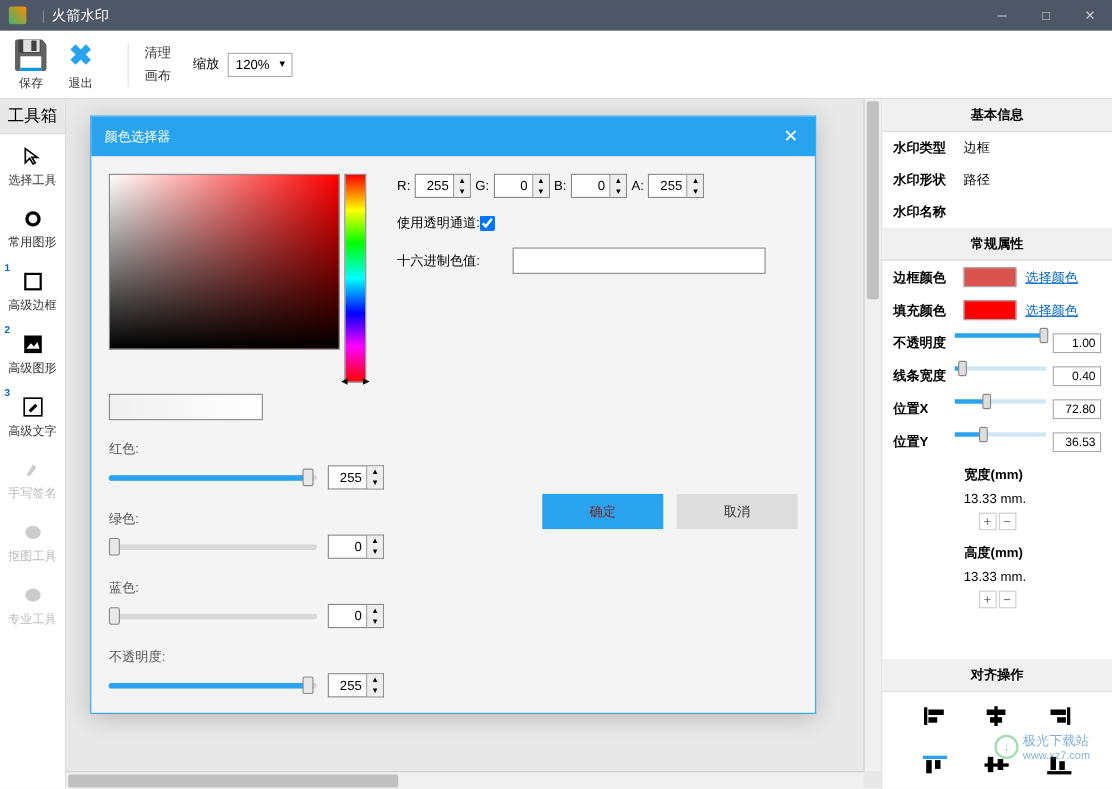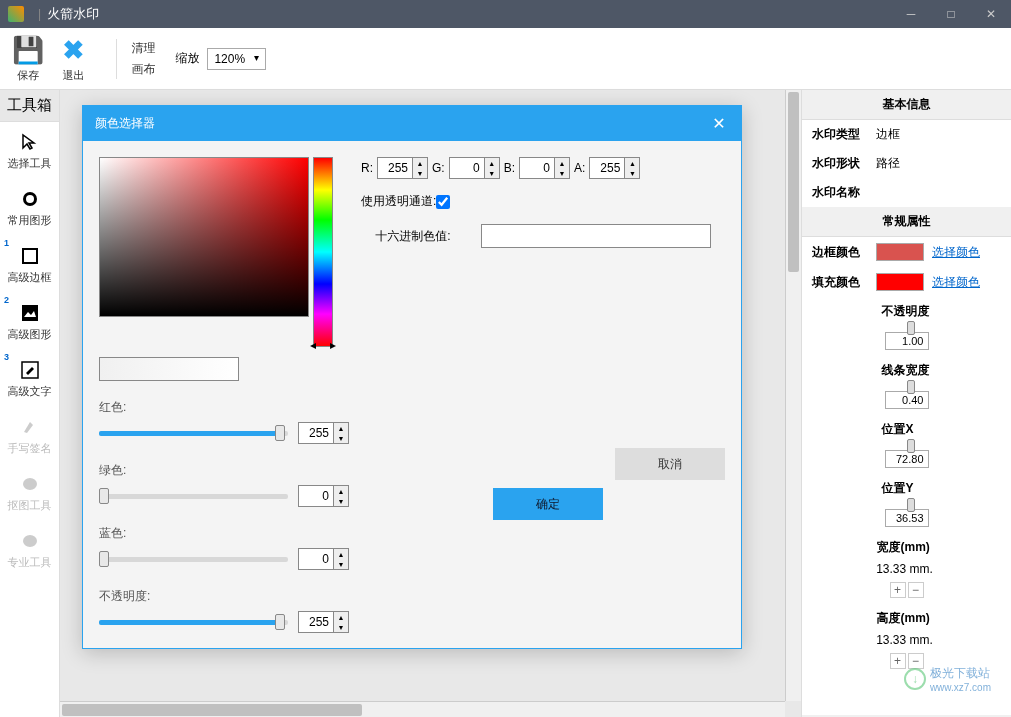--- a/index.html
+++ b/index.html
@@ -44,21 +44,21 @@
 .canvas-scroll-h { position: absolute; left: 0; right: 16px; bottom: 0; height: 16px; background: #f0f0f0; border-top: 1px solid #ccc; }
 .canvas-scroll-h .thumb { background: #c0c0c0; margin: 2px; width: 300px; height: 12px; border-radius: 2px; }
 
 .right-panel { width: 210px; background: #fff; border-left: 1px solid #ddd; overflow: visible; }
 .right-section-title { background: #f0f0f0; text-align: center; padding: 6px 0; font-weight: bold; font-size: 12px; border-bottom: 1px solid #ddd; }
 .right-row { display: flex; padding: 6px 10px; align-items: center; font-size: 12px; gap: 8px; }
 .right-row .rlabel { width: 56px; font-weight: bold; flex-shrink: 0; }
 .right-row .rval { flex: 1; }
 .color-swatch { width: 48px; height: 18px; display: inline-block; border: 1px solid #aaa; }
 .link { color: #0066cc; text-decoration: underline; cursor: pointer; }
-.slider-row { display: flex; align-items: center; padding: 6px 10px; gap: 6px; flex-direction: column; }
+.slider-row { display: flex; align-items: flex-start; padding: 6px 10px; gap: 6px; }
 .slider-row .rlabel { width: 50px; font-weight: bold; flex-shrink: 0; font-size: 12px; }
 .mini-slider { flex: 1; height: 4px; background: #d0e8f5; position: relative; }
 .mini-slider .track { position: absolute; left: 0; top: 0; height: 100%; background: #2aa3ef; }
 .mini-slider .thumb2 { position: absolute; top: -5px; width: 8px; height: 14px; background: #ddd; border: 1px solid #888; border-radius: 2px; }
 .mini-input { width: 44px; text-align: right; border: 1px solid #aaa; padding: 2px 4px; font-size: 11px; }
 .dim-row { display: flex; align-items: center; padding: 6px 10px; gap: 6px; flex-direction: column; }
 .dim-row .rlabel { width: 60px; font-weight: bold; font-size: 12px; }
 .dim-row .dval { flex: 1; text-align: right; font-size: 12px; padding-right: 4px; }
 .stepper { display: flex; flex-direction: row; gap: 2px; }
 .stepper span { width: 16px; height: 16px; border: 1px solid #ccc; display: flex; align-items: center; justify-content: center; font-size: 12px; cursor: pointer; color: #666; }
@@ -88,26 +88,26 @@
 .spin-input { display: flex; align-items: stretch; }
 .spin-input input { width: 36px; text-align: right; border: 1px solid #888; padding: 2px 4px; }
 .spin-btns { display: flex; flex-direction: column; border: 1px solid #888; border-left: none; }
 .spin-btns span { width: 14px; height: 10px; display: flex; align-items: center; justify-content: center; font-size: 7px; background: #eee; cursor: pointer; }
 
 .color-right { flex: 1; }
 .rgba-row { display: flex; align-items: center; gap: 4px; margin-bottom: 14px; flex-wrap: wrap; }
 .rgba-row .fl { font-size: 12px; }
 .chk-row { display: flex; align-items: center; margin-bottom: 14px; }
 .chk-row .fl { font-size: 12px; }
-.hex-row { display: flex; align-items: center; gap: 30px; justify-content: center; }
+.hex-row { display: flex; align-items: center; gap: 30px; }
 .hex-input { width: 230px; border: 1px solid #888; padding: 4px; background: #fff; }
 
 .dialog-buttons { display: flex; gap: 12px; justify-content: flex-end; margin-top: 200px; }
 .dlg-btn { width: 110px; height: 32px; display: flex; align-items: center; justify-content: center; font-size: 13px; cursor: pointer; }
-.dlg-btn.primary { background: #2aa3ef; color: #0f172a; margin-top: 40px; }
+.dlg-btn.primary { background: #2aa3ef; color: #7f1d1d; }
 .dlg-btn.secondary { background: #ddd; color: #333; }
 
 .watermark-logo { position: absolute; right: 20px; bottom: 24px; font-size: 13px; color: #2d7cc1; opacity: 0.6; display: flex; align-items: center; gap: 4px; }
 .watermark-logo .wicon { width: 22px; height: 22px; border: 2px solid #5bc777; border-radius: 50%; display: flex; align-items: center; justify-content: center; color: #5bc777; font-size: 12px; }
 
 input[type=checkbox] { width: 14px; height: 14px; }
 </style>
 </head>
 <body>
 

